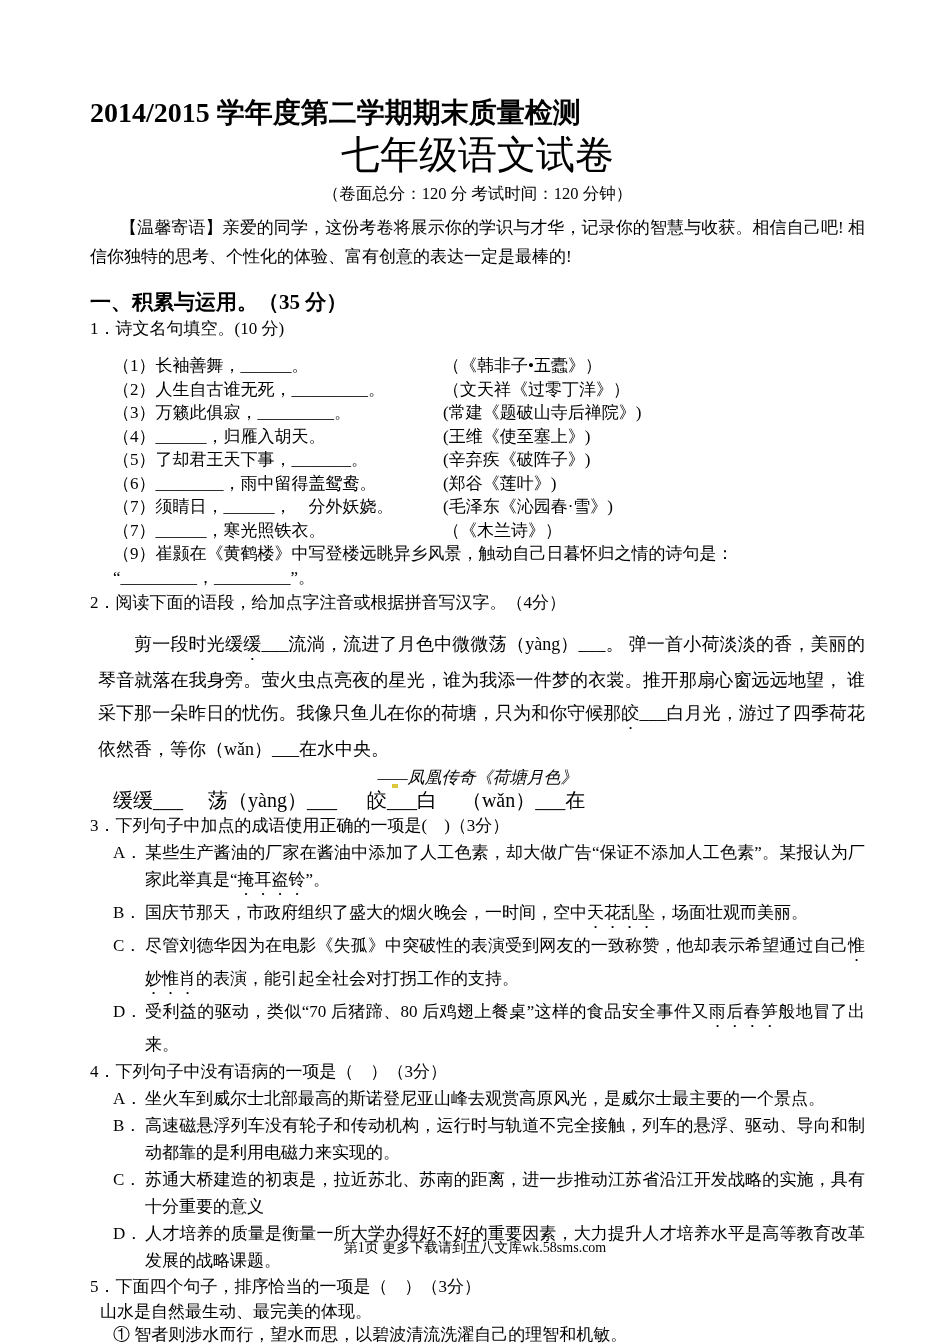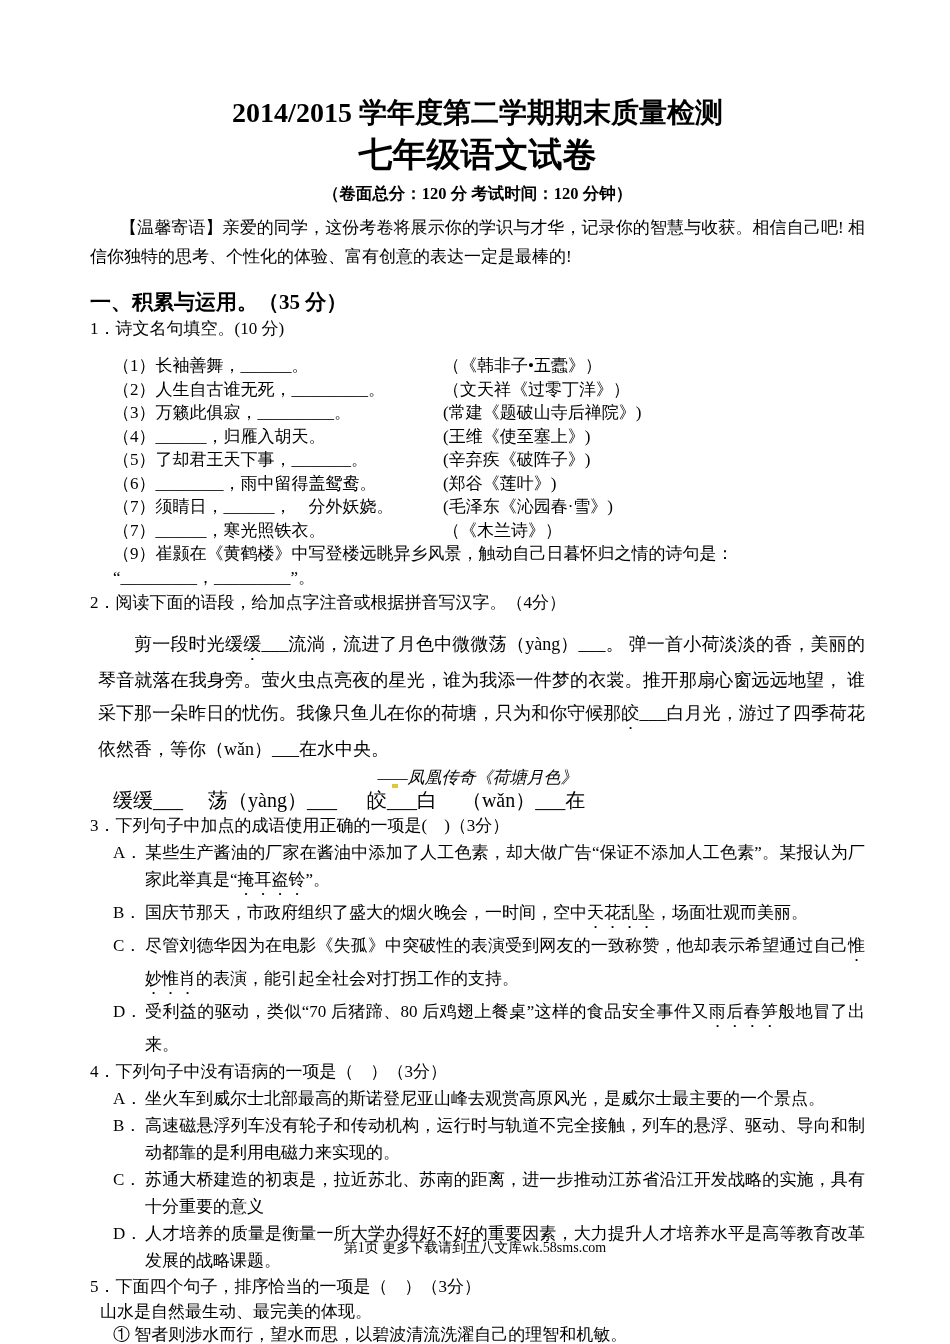--- a/index.html
+++ b/index.html
@@ -3,23 +3,23 @@
 <meta charset="utf-8">
 <style>
   html,body { margin:0; padding:0; background:#ffffff; }
   .page {
     position:relative; width:950px; height:1344px; background:#ffffff;
     font-family:"Liberation Serif","DejaVu Serif",serif; color:#000;
     overflow:hidden;
   }
   .content { position:absolute; top:0; left:0; right:0; padding:96px 85px 0 90px; }
 
-  .doc-title { font-size:28px; line-height:34px; font-weight:700; text-align:center; margin:0; }
-  .doc-subtitle { font-size:34px; line-height:46px; font-weight:700; text-align:center; margin:2px 0 0; }
-  .exam-meta { font-size:16.5px; line-height:24px; text-align:center; margin-top:4px;font-weight:bold; }
+  .doc-title { font-size:28px; line-height:34px; font-weight:700; margin:0; }
+  .doc-subtitle { font-size:39px; line-height:46px; font-weight:400; text-align:center; margin:2px 0 0; }
+  .exam-meta { font-size:16.5px; line-height:24px; text-align:center; margin-top:4px; }
 
   .greeting { font-size:17px; line-height:29px; margin-top:7px; text-align:justify; text-indent:30px; }
 
   .sec-heading { font-size:21px; line-height:28px; font-weight:700; margin-top:2px; }
 
   .stem { font-size:17px; line-height:26px; }
   .stem-27 { font-size:17px; line-height:27px; }
 
   .q1-items { margin-left:23px;margin-top:12px; }
   .q1-row { display:grid; grid-template-columns:330px 1fr; font-size:17px; line-height:23.5px; }

